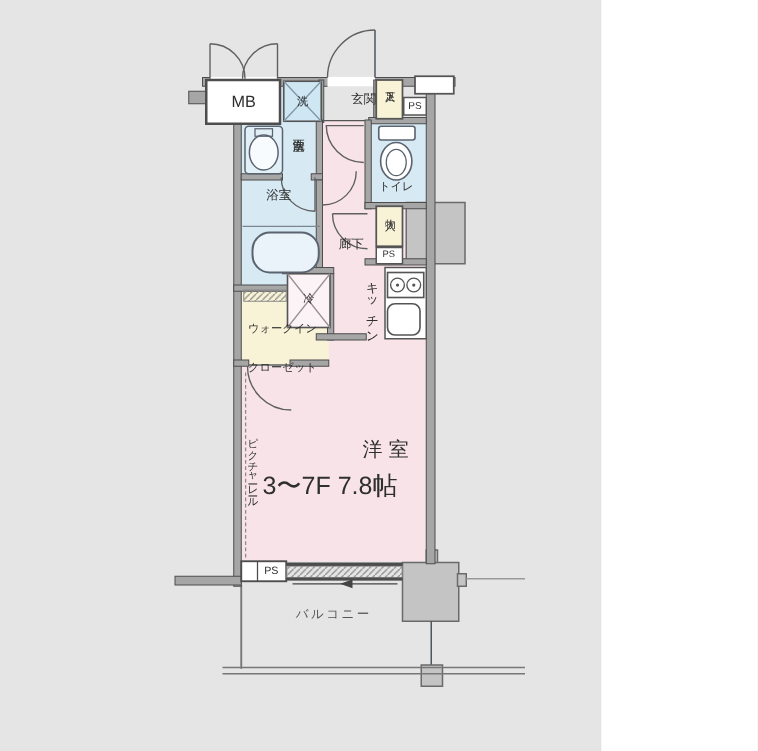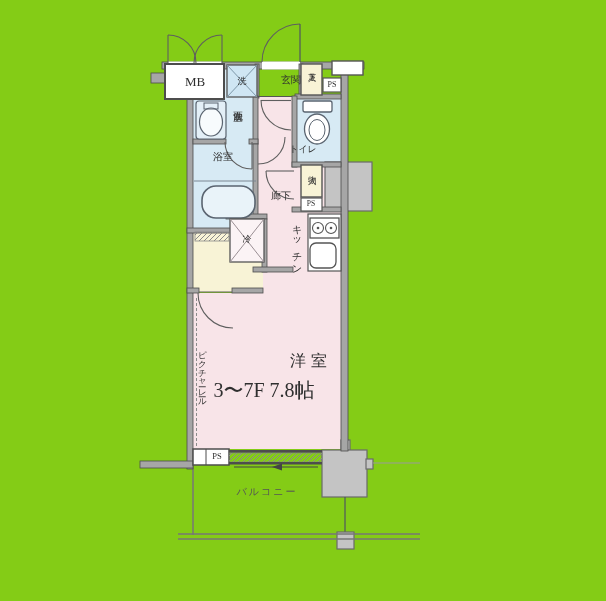--- a/index.html
+++ b/index.html
@@ -1,18 +1,18 @@
 <!DOCTYPE html>
 <html style="--room-pink: #f8e4e8; --wet-blue: #d7eaf4; --closet-yellow: #f8f3d6; --shaft-gray: #c4c4c4; --wall-gray: #a6a6a6; --line: #4d4d4d;"><head>
 <meta charset="utf-8">
 <style>
   html,body{margin:0;padding:0;background:#fff;}
   #canvas{
-    position:relative;width:606px;height:601px;background:#84cc16;
-    font-family:Liberation Serif, serif;overflow:hidden;
+    position:relative;width:480px;height:601px;background:#e5e5e5;
+    font-family:Liberation Sans, sans-serif;overflow:hidden;
     outline:1px solid #e2e2e2;
   }
   #plan-svg{position:absolute;left:0;top:0;}
   .f-pink{fill:var(--room-pink,#f8e4e8);}
   .f-blue{fill:var(--wet-blue,#d7eaf4);}
   .f-yellow{fill:var(--closet-yellow,#f8f3d6);}
   .f-gray{fill:var(--shaft-gray,#c4c4c4);stroke:#6a6a6a;stroke-width:1.2;}
   .wall{fill:var(--wall-gray,#a6a6a6);stroke:var(--line,#4d4d4d);stroke-width:0.8;}
   .ln{stroke:#4f5560;stroke-width:1.2;fill:none;}
   .arc{stroke:#5f5f5f;stroke-width:1.1;fill:none;}
@@ -165,26 +165,30 @@
 
     <line x1="196.5" y1="298" x2="196.5" y2="447" stroke="#8a8a8a" stroke-width="1" stroke-dasharray="3,2"></line>
   </svg>
 
   <div class="lbl" style="left:195px;top:82px;font-size:13px;">MB</div>
   <div class="lbl" style="left:242px;top:81px;font-size:9px;">洗</div>
   <div class="lbl" style="left:271px;top:80px;font-size:10px;margin-left:20px;">玄関</div>
   <div class="lbl v" style="left:307px;top:67px;font-size:8px;letter-spacing:0;">下足入</div>
   <div class="lbl" style="left:332px;top:85px;font-size:8px;">PS</div>
   <div class="lbl v" style="left:232px;top:104px;font-size:9.5px;letter-spacing:0;">洗面室</div>
-  <div class="lbl" style="left:303px;top:149px;font-size:9px;">トイレ</div>
+  <div class="lbl" style="left:317px;top:149px;font-size:9px;">トイレ</div>
   <div class="lbl" style="left:223px;top:157px;font-size:10px;">浴室</div>
   <div class="lbl" style="left:281px;top:196px;font-size:10px;">廊下</div>
   <div class="lbl v" style="left:307px;top:169px;font-size:8.5px;letter-spacing:0;">物入</div>
   <div class="lbl" style="left:311px;top:204px;font-size:7.5px;">PS</div>
   <div class="lbl v" style="left:291px;top:218px;font-size:10px;letter-spacing:2px;">キッチン</div>
   <div class="lbl" style="left:247px;top:239px;font-size:9px;">冷</div>
+  <div class="lbl" style="left:226px;top:278px;font-size:9px;">
+    <div>ウォークイン</div>
+    <div>クローゼット</div>
+  </div>
   <div class="lbl" style="left:272px;top:361px;font-size:16px;letter-spacing:5px;margin-left:39px;">洋室</div>
   <div class="lbl" style="left:264px;top:390px;font-size:20px;">3〜7F 7.8帖</div>
   <div class="lbl v" style="left:197px;top:344px;font-size:8.5px;letter-spacing:0;">ピクチャーレール</div>
   <div class="lbl" style="left:217px;top:457px;font-size:8.5px;">PS</div>
   <div class="lbl" style="left:267px;top:492px;font-size:10px;letter-spacing:2px;color:#555;">バルコニー</div>
 
 </div>
 
 </body></html>

